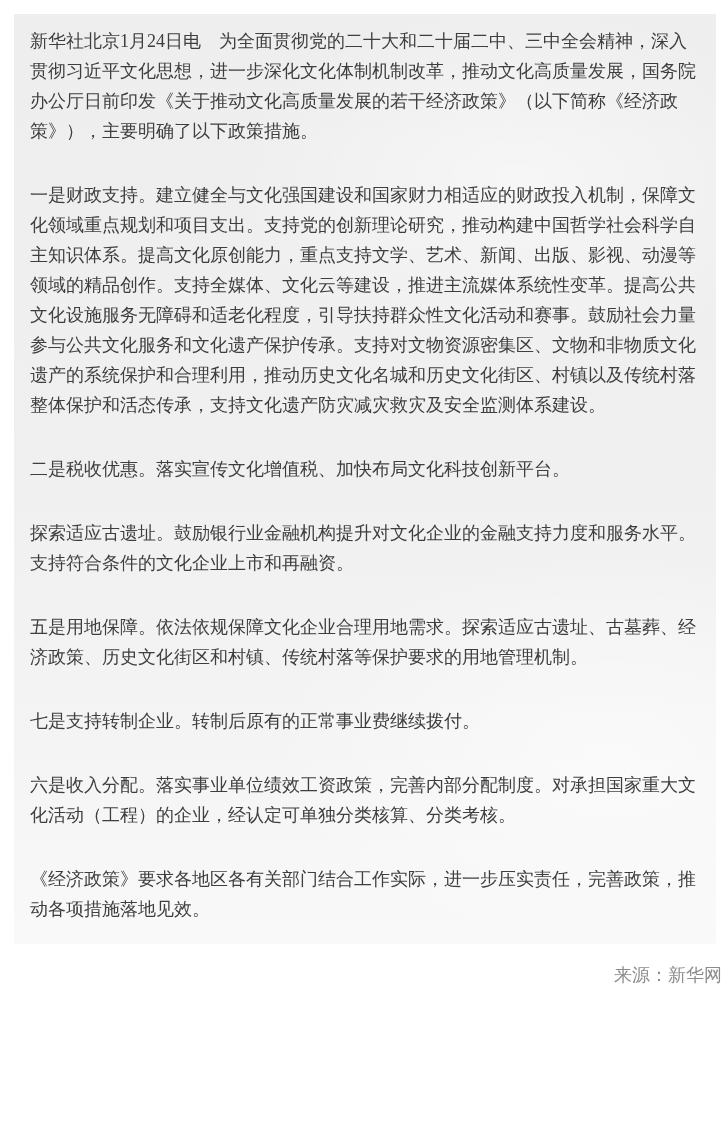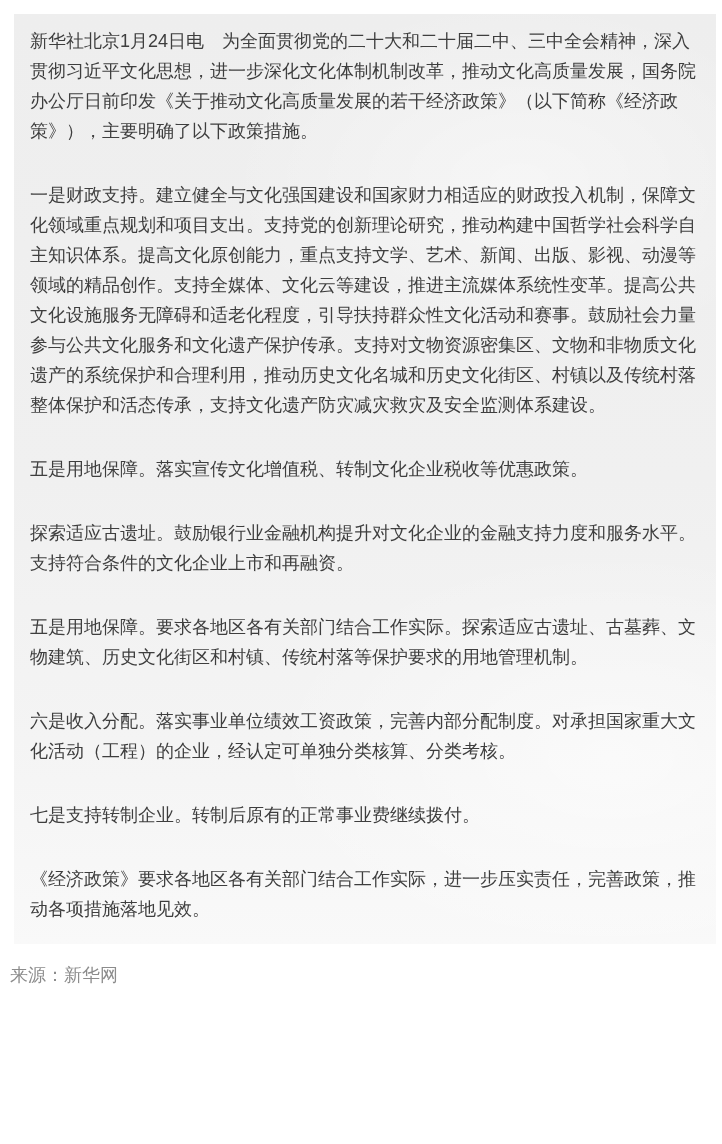--- a/index.html
+++ b/index.html
@@ -15,47 +15,49 @@
   }
   .article-image {
     box-sizing: border-box;
     margin: 14px 6px 0 14px;
     width: 702px;
     padding: 12px 16px 6px 16px;
     background:
       radial-gradient(ellipse 420px 260px at 72% 18%, rgba(255,255,255,0.45), rgba(255,255,255,0) 70%),
       radial-gradient(ellipse 500px 300px at 85% 80%, rgba(255,255,255,0.55), rgba(255,255,255,0) 70%),
       linear-gradient(180deg, #eeeeee 0%, #f0f0f0 50%, #f4f4f4 78%, #f9f9f9 100%);
+    font-family: Liberation Serif, serif;
   }
   .para {
     margin: 0 0 34px 0;
     font-size: 18px;
     line-height: 30px;
     color: #3e3e3e;
     letter-spacing: 0;
     word-break: break-all;
     text-align: left;
   }
   .para:last-child {
     margin-bottom: 14px;
   }
   .source-line {
     margin: 18px 0 0 10px;
     font-size: 18px;
     line-height: 26px;
     color: #8c8c8c;
+    text-align: right;
   }
 </style>
 </head>
 <body>
 
 <div class="article-image">
   <p class="para">新华社北京1月24日电　为全面贯彻党的二十大和二十届二中、三中全会精神，深入贯彻习近平文化思想，进一步深化文化体制机制改革，推动文化高质量发展，国务院办公厅日前印发《关于推动文化高质量发展的若干经济政策》（以下简称《经济政策》），主要明确了以下政策措施。</p>
   <p class="para">一是财政支持。建立健全与文化强国建设和国家财力相适应的财政投入机制，保障文化领域重点规划和项目支出。支持党的创新理论研究，推动构建中国哲学社会科学自主知识体系。提高文化原创能力，重点支持文学、艺术、新闻、出版、影视、动漫等领域的精品创作。支持全媒体、文化云等建设，推进主流媒体系统性变革。提高公共文化设施服务无障碍和适老化程度，引导扶持群众性文化活动和赛事。鼓励社会力量参与公共文化服务和文化遗产保护传承。支持对文物资源密集区、文物和非物质文化遗产的系统保护和合理利用，推动历史文化名城和历史文化街区、村镇以及传统村落整体保护和活态传承，支持文化遗产防灾减灾救灾及安全监测体系建设。</p>
-  <p class="para">五是用地保障。落实宣传文化增值税、转制文化企业税收等优惠政策。</p>
+  <p class="para">二是税收优惠。落实宣传文化增值税、加快布局文化科技创新平台。</p>
   <p class="para">探索适应古遗址。鼓励银行业金融机构提升对文化企业的金融支持力度和服务水平。支持符合条件的文化企业上市和再融资。</p>
-  <p class="para">五是用地保障。要求各地区各有关部门结合工作实际。探索适应古遗址、古墓葬、文物建筑、历史文化街区和村镇、传统村落等保护要求的用地管理机制。</p>
+  <p class="para">五是用地保障。依法依规保障文化企业合理用地需求。探索适应古遗址、古墓葬、经济政策、历史文化街区和村镇、传统村落等保护要求的用地管理机制。</p>
+  <p class="para">七是支持转制企业。转制后原有的正常事业费继续拨付。</p>
   <p class="para">六是收入分配。落实事业单位绩效工资政策，完善内部分配制度。对承担国家重大文化活动（工程）的企业，经认定可单独分类核算、分类考核。</p>
-  <p class="para">七是支持转制企业。转制后原有的正常事业费继续拨付。</p>
   <p class="para">《经济政策》要求各地区各有关部门结合工作实际，进一步压实责任，完善政策，推动各项措施落地见效。</p>
 </div>
 
 <div class="source-line">来源：新华网</div>
 
 </body></html>

